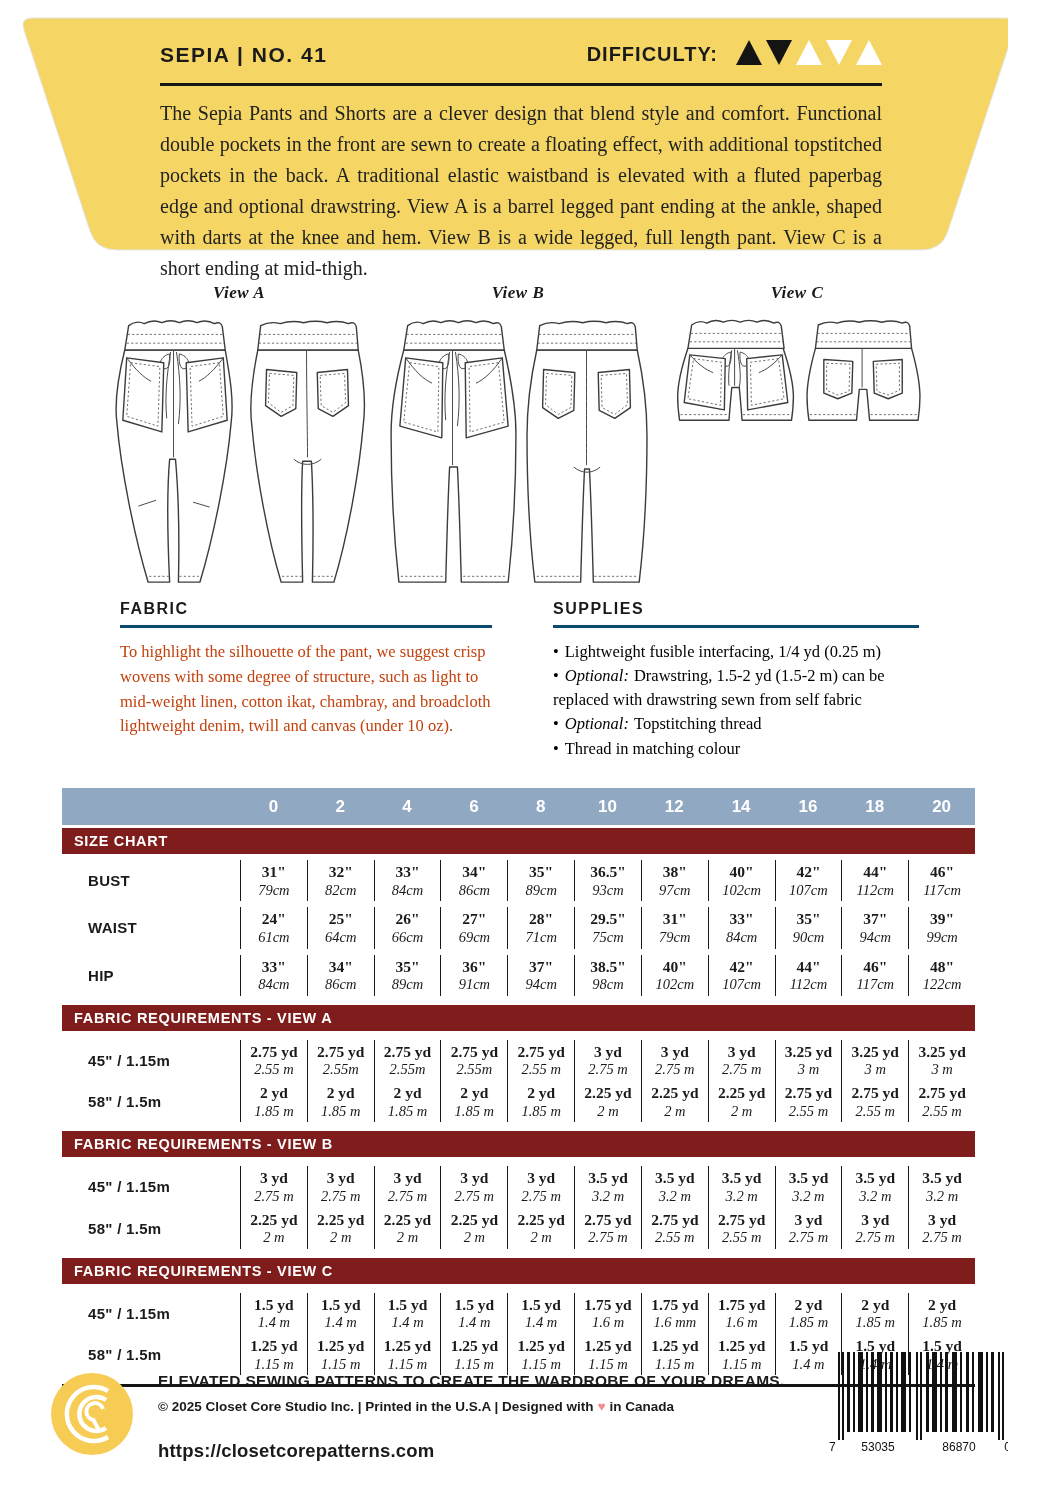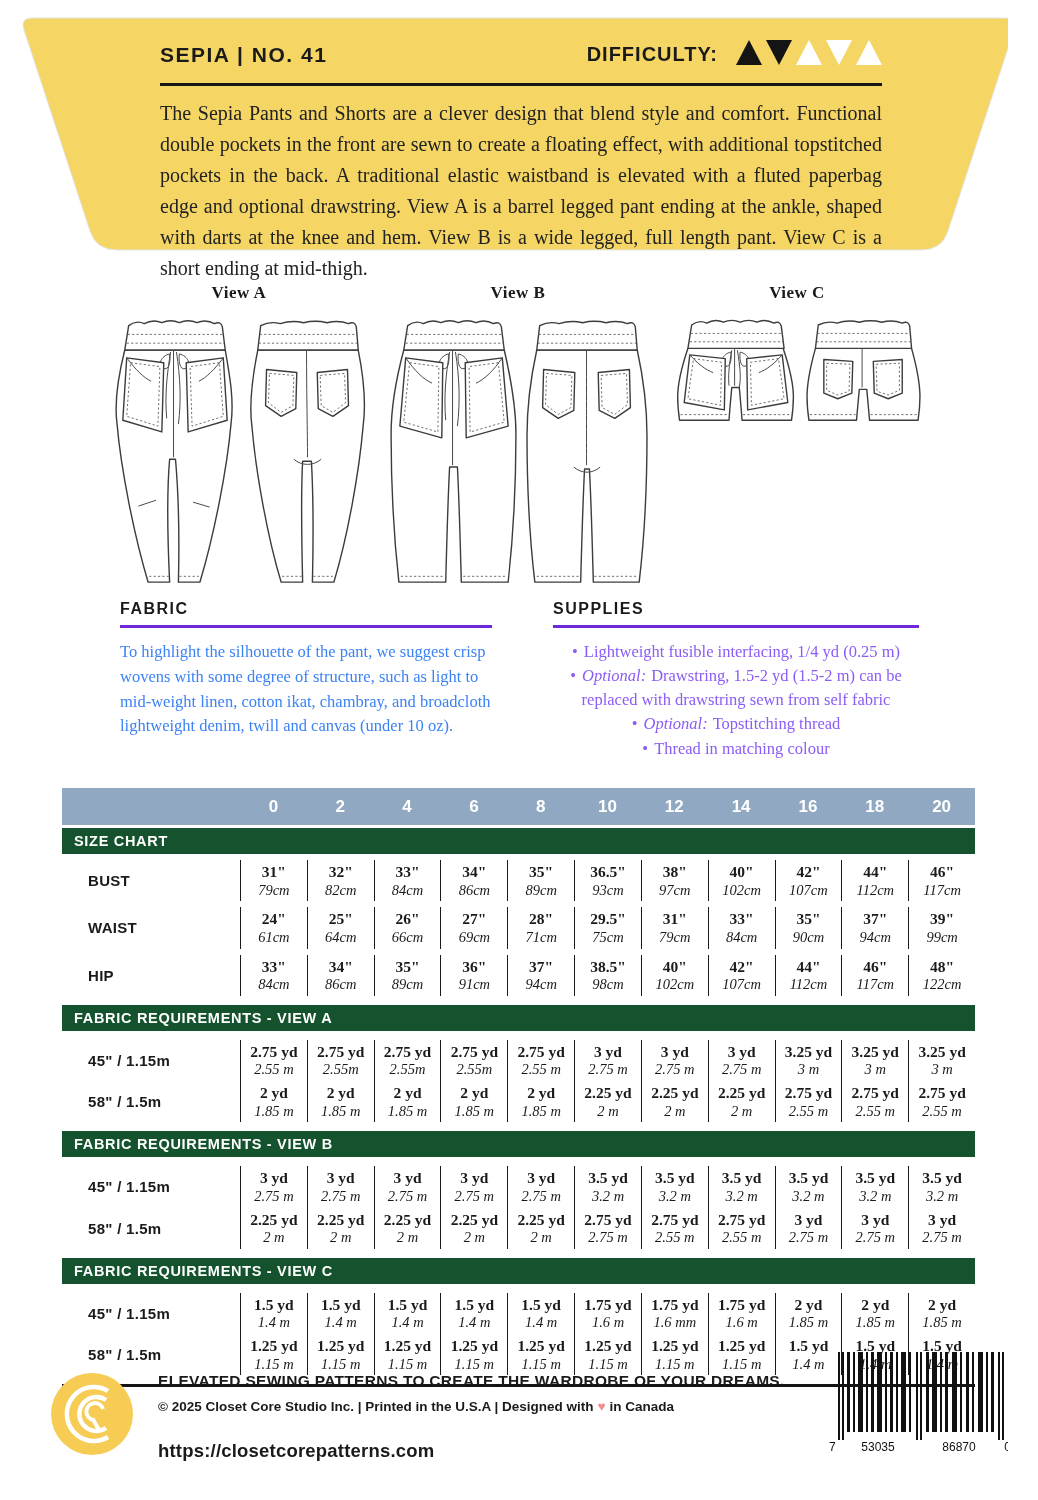--- a/index.html
+++ b/index.html
@@ -15,45 +15,45 @@
   .tri{display:inline-block;width:0;height:0;margin-left:4px;}
   .tri-up{border-left:13px solid transparent;border-right:13px solid transparent;border-bottom:25px solid #141414;}
   .tri-down{border-left:13px solid transparent;border-right:13px solid transparent;border-top:25px solid #141414;}
   .tri-open.tri-up{border-bottom-color:#fff;}
   .tri-open.tri-down{border-top-color:#fff;}
   .rule{height:3px;background:#161616;margin-top:14px;}
   .desc{font-family:"Liberation Serif",serif;font-size:20px;line-height:1.55;text-align:justify;
         margin:12px 0 0 0;color:#222;}
   
   .view-group{position:absolute;text-align:center;}
-  .view-label{font-family:"Liberation Serif",serif;font-weight:bold;
+  .view-label{font-family:"Liberation Serif",serif;font-weight:bold;font-style:italic;
               font-size:17px;letter-spacing:.5px;margin-bottom:8px;}
   .view-drawings{display:flex;gap:6px;justify-content:center;align-items:flex-start;}
   .drawing path, .drawing line{vector-effect:non-scaling-stroke;}
   .out{fill:#fff;stroke:#3c3c3c;stroke-width:1.4;stroke-linejoin:round;}
   .thin{fill:none;stroke:#4a4a4a;stroke-width:1;}
   .dash{fill:none;stroke:#606060;stroke-width:.9;stroke-dasharray:2.2 2.2;}
   
   .col{position:absolute;top:600px;}
   .col h3{font-size:16px;font-weight:bold;letter-spacing:1.5px;margin:0 0 0 0;
-          padding-bottom:7px;border-bottom:3px solid #6d28d9;}
-  .col .body-text{font-family:"Liberation Serif",serif;font-size:16.5px;line-height:1.5;margin-top:12px;color:#3b82f6;}
+          padding-bottom:7px;border-bottom:3px solid #0c4a6e;}
+  .col .body-text{font-family:"Liberation Serif",serif;font-size:16.5px;line-height:1.5;margin-top:12px;color:#c2410c;}
   .sup-list{list-style:none;margin:12px 0 0 0;padding:0;font-family:"Liberation Serif",serif;
-            font-size:16.5px;line-height:1.42;color:#8b5cf6;text-align:center;}
+            font-size:16.5px;line-height:1.42;color:#000000;}
   .sup-list li{margin-bottom:1px;}
   .bullet{margin-right:6px;}
   .sup-pre{font-style:italic;}
   .sup-pre:not(:empty){margin-right:5px;}
   
   .tables{position:absolute;left:62px;top:788px;width:913px;}
   .grid{display:grid;grid-template-columns:178px repeat(11,1fr);}
   .sizes-band{background:#91A8C2;height:37px;align-items:center;}
   .size-num{color:#fff;font-weight:bold;font-size:17px;text-align:center;}
   .band-gap{height:3px;background:#fff;}
-  .band{background:#14532d;color:#fff;font-weight:bold;font-size:14.5px;letter-spacing:.7px;
+  .band{background:#7f1d1d;color:#fff;font-weight:bold;font-size:14.5px;letter-spacing:.7px;
         padding:5px 0 5px 12px;}
   .band.mt{margin-top:9px;}
   .trow{align-items:center;}
   .trow.gap{margin:6px 0;}
   .trow.first-tight{margin-top:9px;}
   .trow.last-tight{margin-bottom:9px;}
   .tlabel{font-weight:bold;font-size:15px;letter-spacing:.3px;padding-left:26px;}
   .tcell{border-left:1.6px solid #191919;text-align:center;padding:3px 0;}
   .c1{font-family:"Liberation Serif",serif;font-weight:bold;font-size:15.5px;line-height:1.2;}
   .c2{font-family:"Liberation Serif",serif;font-style:italic;font-size:14.5px;line-height:1.15;}

